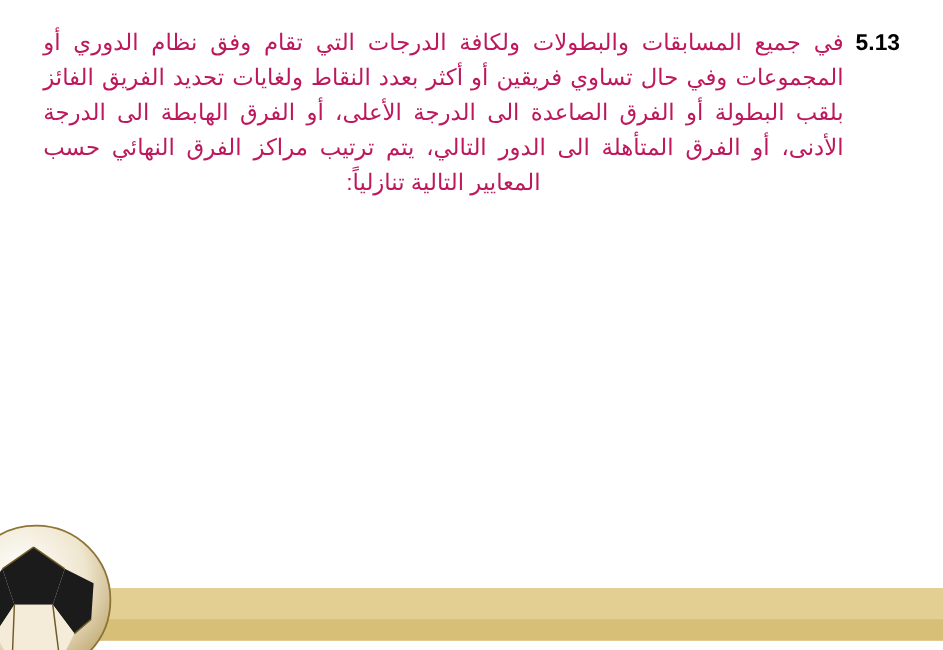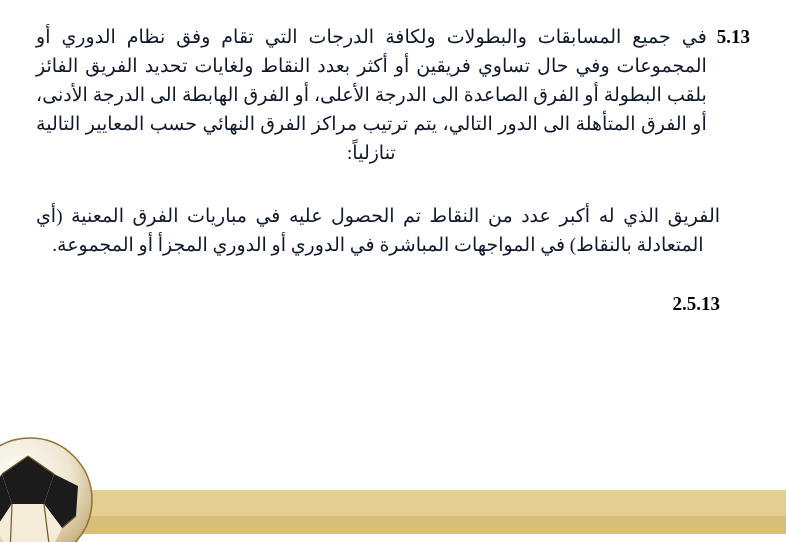--- a/index.html
+++ b/index.html
@@ -37,30 +37,30 @@
     margin-bottom: 26px;
   }
   .clause-number {
     flex: 0 0 auto;
     font-weight: bold;
     font-size: 19px;
     line-height: 29px;
     color: #000000;
     padding-left: 10px;
     white-space: nowrap;
-    font-family: Liberation Serif, serif;
+    font-family: Liberation Sans, sans-serif;
   }
   .clause-body {
     flex: 1 1 auto;
     font-size: 19px;
     line-height: 29px;
-    color: #0f172a;
+    color: #be185d;
     text-align: justify;
     text-align-last: center;
-    font-family: Liberation Serif, serif;
+    font-family: Liberation Sans, sans-serif;
   }
   .clause.main .clause-body {
     text-align-last: center;
   }
   .clause.sub {
     margin-right: 30px;
     margin-bottom: 30px;
   }
   .clause.sub .clause-body {
     text-align-last: center;
@@ -112,25 +112,23 @@
 <div class="page">
 
   <div class="content">
 
     <div class="clause main first">
       <div class="clause-number">5.13</div>
       <div class="clause-body">في جميع المسابقات والبطولات ولكافة الدرجات التي تقام وفق نظام الدوري أو المجموعات وفي حال تساوي فريقين أو أكثر بعدد النقاط ولغايات تحديد الفريق الفائز بلقب البطولة أو الفرق الصاعدة الى الدرجة الأعلى، أو الفرق الهابطة الى الدرجة الأدنى، أو الفرق المتأهلة الى الدور التالي، يتم ترتيب مراكز الفرق النهائي حسب المعايير التالية تنازلياً:</div>
     </div>
 
     <div class="clause sub">
-      <div class="clause-body">الفريق الذي له أكبر عدد من النقاط تم الحصول عليه في مباريات الفرق المعنية (أي المتعادلة بالنقاط) في المواجهات المباشرة في الدوري أو الدوري المجزأ أو المجموعة.</div>
     </div>
 
     <div class="clause sub">
-      <div class="clause-number">2.5.13</div>
     </div>
 
   </div>
 
   <div class="footer-band">
     <div class="footer-band-inner"></div>
     <div class="footer-white-sliver"></div>
   </div>
 
   <svg class="ball" viewBox="0 0 128 128" xmlns="http://www.w3.org/2000/svg">

